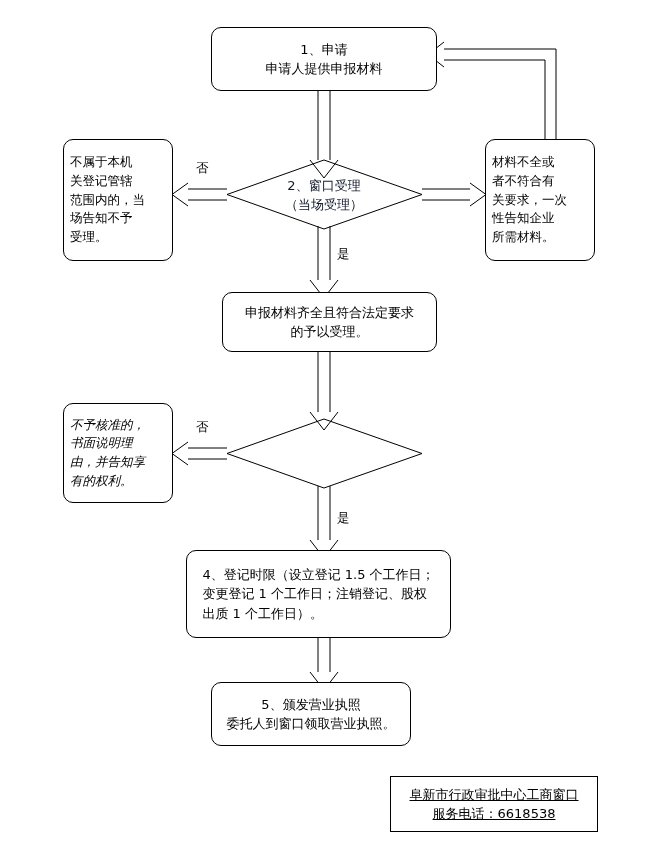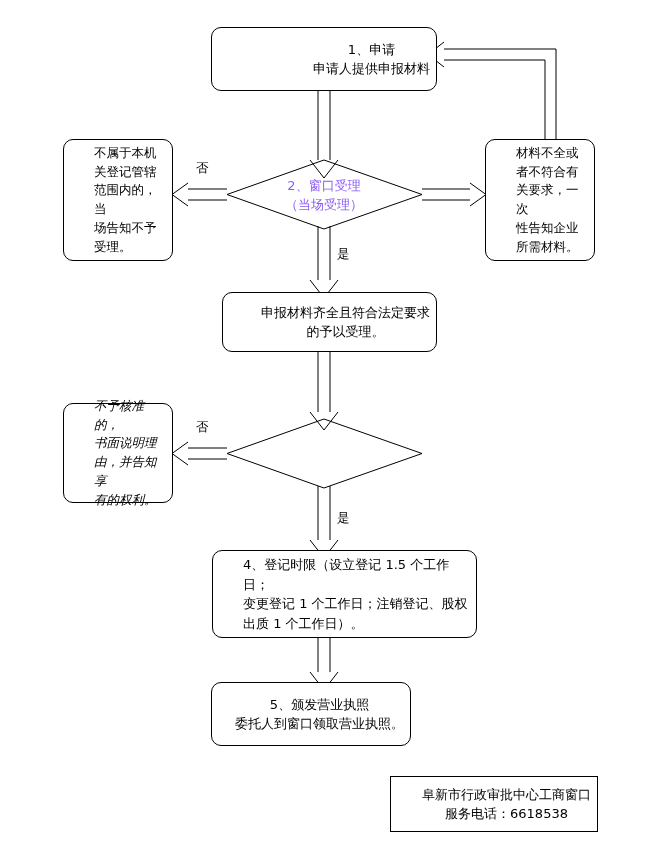--- a/index.html
+++ b/index.html
@@ -15,21 +15,21 @@
     width: 651px;
     height: 858px;
     background: #ffffff;
     overflow: hidden;
   }
   .node {
     position: absolute;
     box-sizing: border-box;
     display: flex;
     align-items: center;
-    justify-content: flex-end;
+    justify-content: center;
     text-align: center;
     color: #000000;
     background: #ffffff;
   }
   .rrect {
     border: 1px solid #000000;
     border-radius: 10px;
   }
   .rect {
     border: 1px solid #000000;
@@ -42,41 +42,41 @@
   }
   .fs13 { font-size: 13px; }
   .fs12 { font-size: 12.5px; }
   
   .diamond-label {
     position: absolute;
     display: flex;
     align-items: center;
     justify-content: center;
     text-align: center;
-    color: #8b5cf6;
+    color: #0f172a;
     font-size: 13px;
     line-height: 1.5;
     white-space: pre-line;
     pointer-events: none;
   }
   .edge-label {
     position: absolute;
     font-size: 12.5px;
     color: #000000;
     background: transparent;
   }
   svg.layer {
     position: absolute;
     left: 0;
     top: 0;
     width: 651px;
     height: 858px;
   }
   .just-left { justify-content: flex-start; }
-  .txt-left { text-align: left; margin-left: 24px; }
+  .txt-left { text-align: left; }
 </style>
 </head>
 <body>
 
 <div id="canvas">
 
   <svg class="layer" viewBox="0 0 651 858">
     <g fill="none" stroke="#000000" stroke-width="1">
 
       <path d="M318,90 L318,160"></path>
@@ -153,32 +153,32 @@
   </div>
 
   <div class="node rrect just-left" style="left:63px; top:403px; width:110px; height:100px;font-style:italic;">
     <span class="txt fs12 txt-left">不予核准的，
 书面说明理
 由，并告知享
 有的权利。</span>
   </div>
 
 
-  <div class="node rrect" style="left:212px; top:550px; width:265px; height:88px;">
+  <div class="node rrect" style="left:186px; top:550px; width:265px; height:88px;">
     <span class="txt fs13 txt-left">4、登记时限（设立登记 1.5 个工作日；
 变更登记 1 个工作日；注销登记、股权
 出质 1 个工作日）。</span>
   </div>
 
   <div class="node rrect" style="left:211px; top:682px; width:200px; height:64px;">
     <span class="txt fs13">5、颁发营业执照
 委托人到窗口领取营业执照。</span>
   </div>
 
-  <div class="node rect" style="left:390px; top:776px; width:208px; height:56px;">
+  <div class="node rect" style="left:390px; top:776px; width:208px; height:56px;text-decoration:underline;">
     <span class="txt fs13">阜新市行政审批中心工商窗口
 服务电话：6618538</span>
   </div>
 
   <div class="edge-label" style="left:196px; top:160px;">否</div>
   <div class="edge-label" style="left:337px; top:246px;">是</div>
   <div class="edge-label" style="left:196px; top:419px;">否</div>
   <div class="edge-label" style="left:337px; top:510px;">是</div>
 
 </div>

